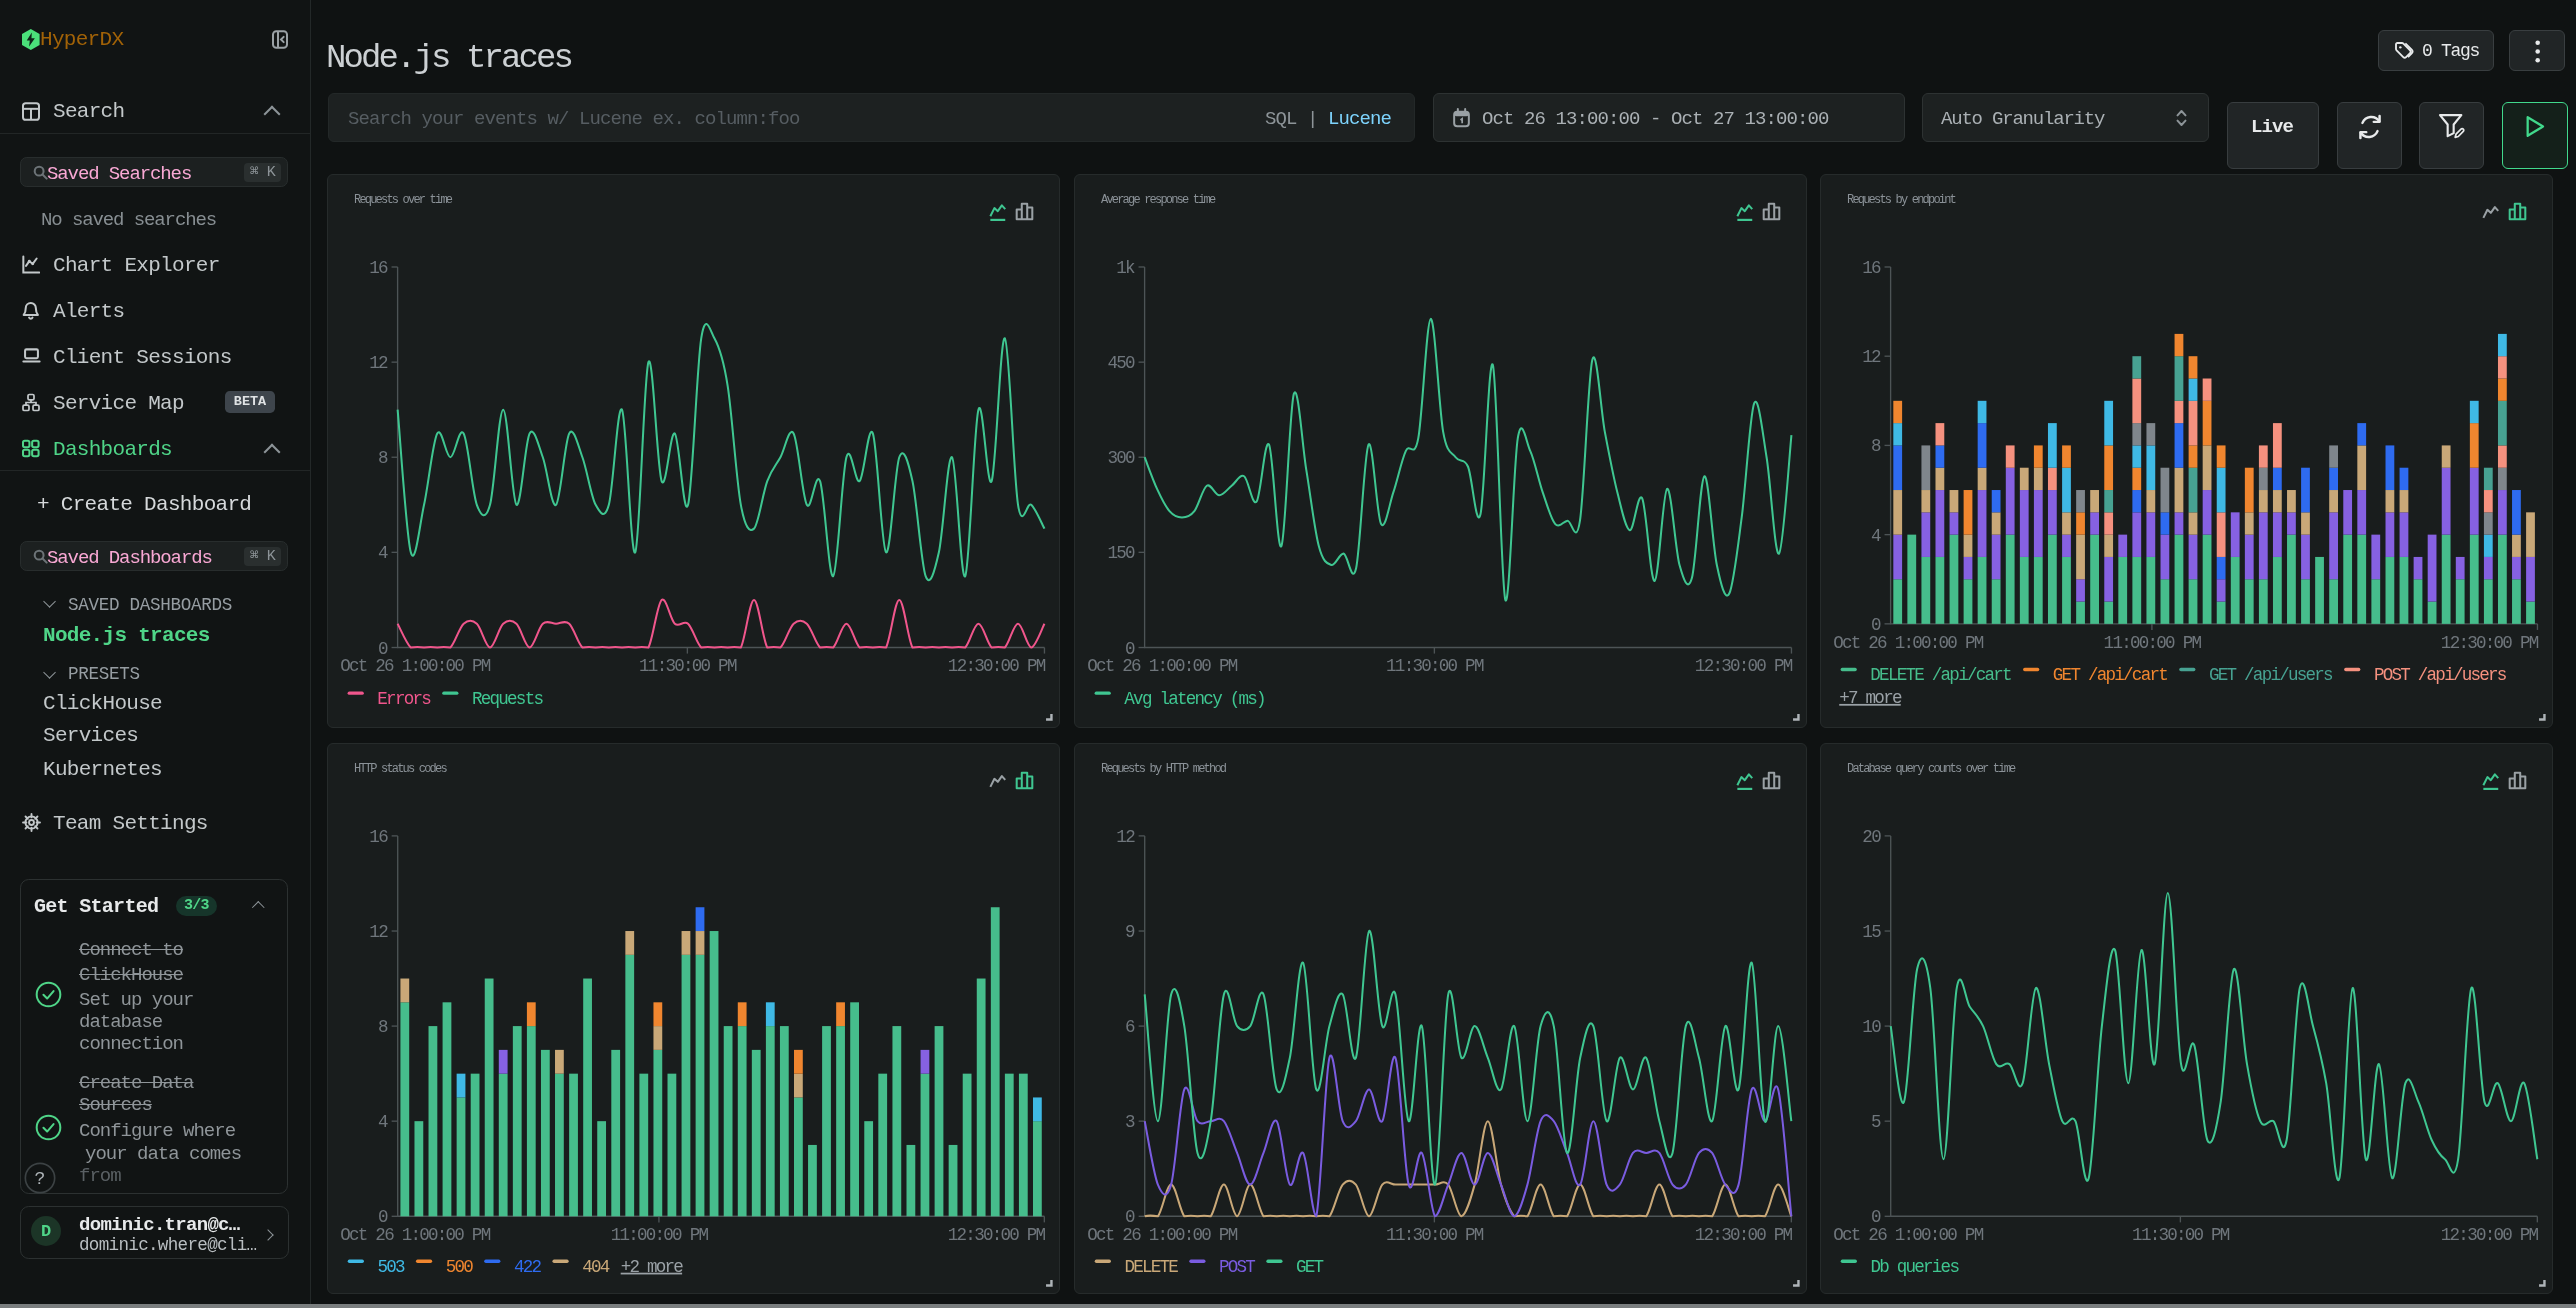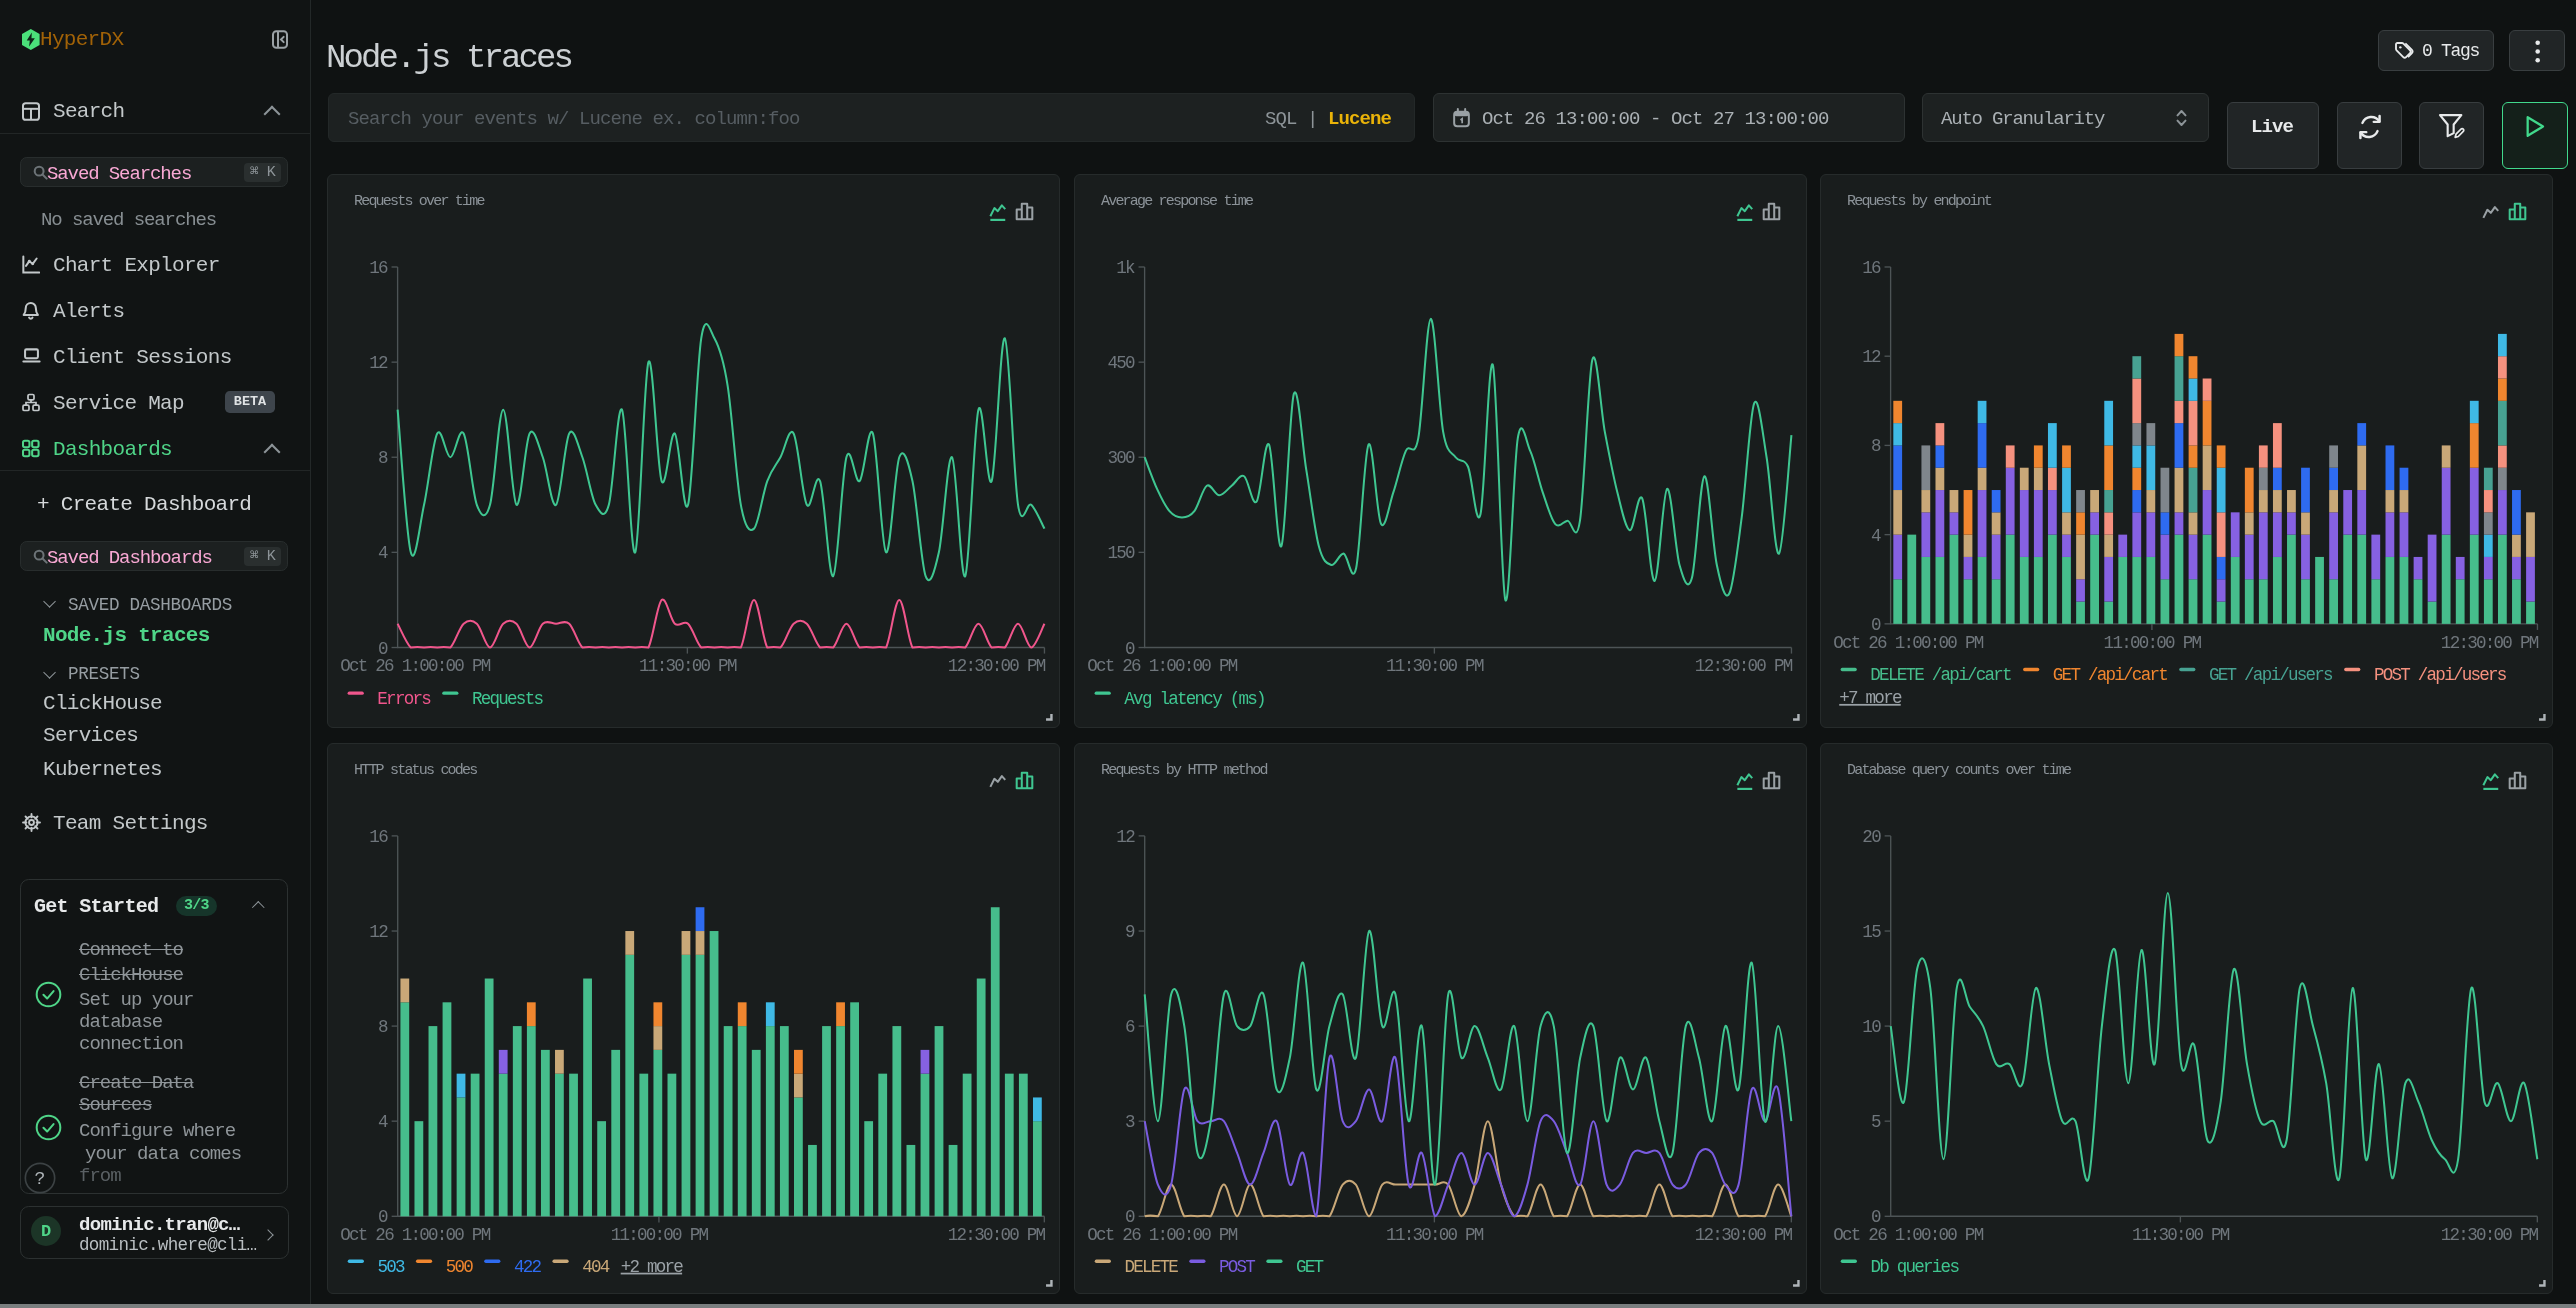--- a/index.html
+++ b/index.html
@@ -14,21 +14,21 @@
 .chev.up{transform:rotate(135deg)}
 .chev.down{transform:rotate(-45deg)}
 .chev.right{transform:rotate(-135deg)}
 
 .h1{position:absolute;left:326px;top:39px;font-size:34px;letter-spacing:-2.9px;color:#ccd0d3;white-space:nowrap}
 .btn{position:absolute;background:#212526;border:0.7px solid #393e40;border-radius:6px}
 .tbx{position:absolute;height:49px;background:#1d2121;border:0.7px solid #252a2a;border-radius:6px;top:93px}
 .tbtn{position:absolute;top:102px;height:67px;background:#212526;border:0.7px solid #383d3f;border-radius:6px}
 
 .panel{position:absolute;width:733px;background:#191d1d;border:0.7px solid #262b2b;border-radius:6px}
-.ptit{position:absolute;left:26px;top:17.6px;font-size:15px;letter-spacing:-1.8px;color:#8b9298;white-space:nowrap}
+.ptit{position:absolute;left:26px;top:17.6px;font-size:12px;letter-spacing:-1.8px;color:#8b9298;white-space:nowrap}
 .pic{position:absolute;top:27px}
 svg{display:block}
 svg text{font-family:"Liberation Mono",monospace}
 </style></head>
 <body>
 <div id="sb">
     <div class="sic" style="top:29px">
       <svg width="17.6" height="21" viewBox="0 0 26 31" fill="none">
         <path d="M13 0 L26 7.5 V23.5 L13 31 L0 23.5 V7.5 Z" fill="#4be07a"></path>
         <path d="M14.5 5 L7 17 h4.5 L10.5 26 L19 13.5 h-5 L14.5 5 Z" fill="#10241a"></path>
@@ -188,21 +188,21 @@
     <span class="abs" style="left:25px;top:8.8px">
       <svg width="5.4" height="23" viewBox="0 0 8 34" fill="none">
         <circle cx="4" cy="4" r="3.4" fill="#e8eaeb"></circle>
         <circle cx="4" cy="17" r="3.4" fill="#e8eaeb"></circle>
         <circle cx="4" cy="30" r="3.4" fill="#e8eaeb"></circle>
       </svg>
     </span>
   </div>
 <div class="tbx" style="left:328px;width:1087px;background:#1d2121;border-color:#232828">
     <span class="abs" style="left:19px;top:13.5px;font-size:19px;letter-spacing:-0.9px;color:#565d62">Search your events w/ Lucene ex. column:foo</span>
-    <span class="abs" style="right:23px;top:13.5px;font-size:19px;letter-spacing:-0.9px;color:#8d9498">SQL | <span style="color:#eab308;font-weight:bold">Lucene</span></span>
+    <span class="abs" style="right:23px;top:13.5px;font-size:19px;letter-spacing:-0.9px;color:#8d9498">SQL | <span style="color:#7dd3fc;font-weight:normal">Lucene</span></span>
   </div>
 <div class="tbx" style="left:1433px;width:472px;border-color:#2d3232">
     <span class="abs" style="left:17.6px;top:14px">
       <svg width="19" height="20" viewBox="0 0 28 30" fill="none">
         <rect x="3" y="5.5" width="22" height="22" rx="4.5" stroke="#9aa1a5" stroke-width="3"></rect>
         <rect x="3" y="5.5" width="22" height="7" rx="3.5" fill="#9aa1a5"></rect>
         <line x1="8.5" y1="1.5" x2="8.5" y2="7" stroke="#9aa1a5" stroke-width="3" stroke-linecap="round"></line>
         <line x1="19.5" y1="1.5" x2="19.5" y2="7" stroke="#9aa1a5" stroke-width="3" stroke-linecap="round"></line>
         <path d="M12.5 18 l2.5-1.8 V23" stroke="#9aa1a5" stroke-width="2.6" fill="none"></path>
       </svg>

